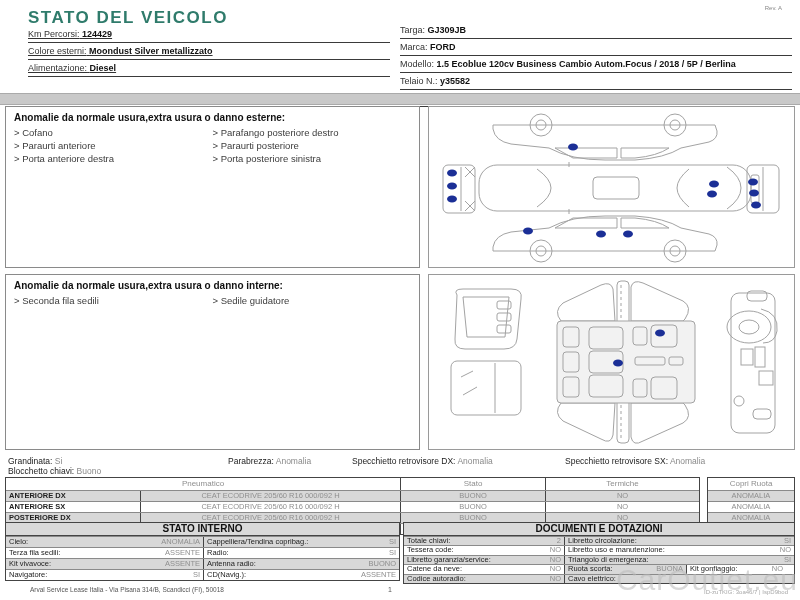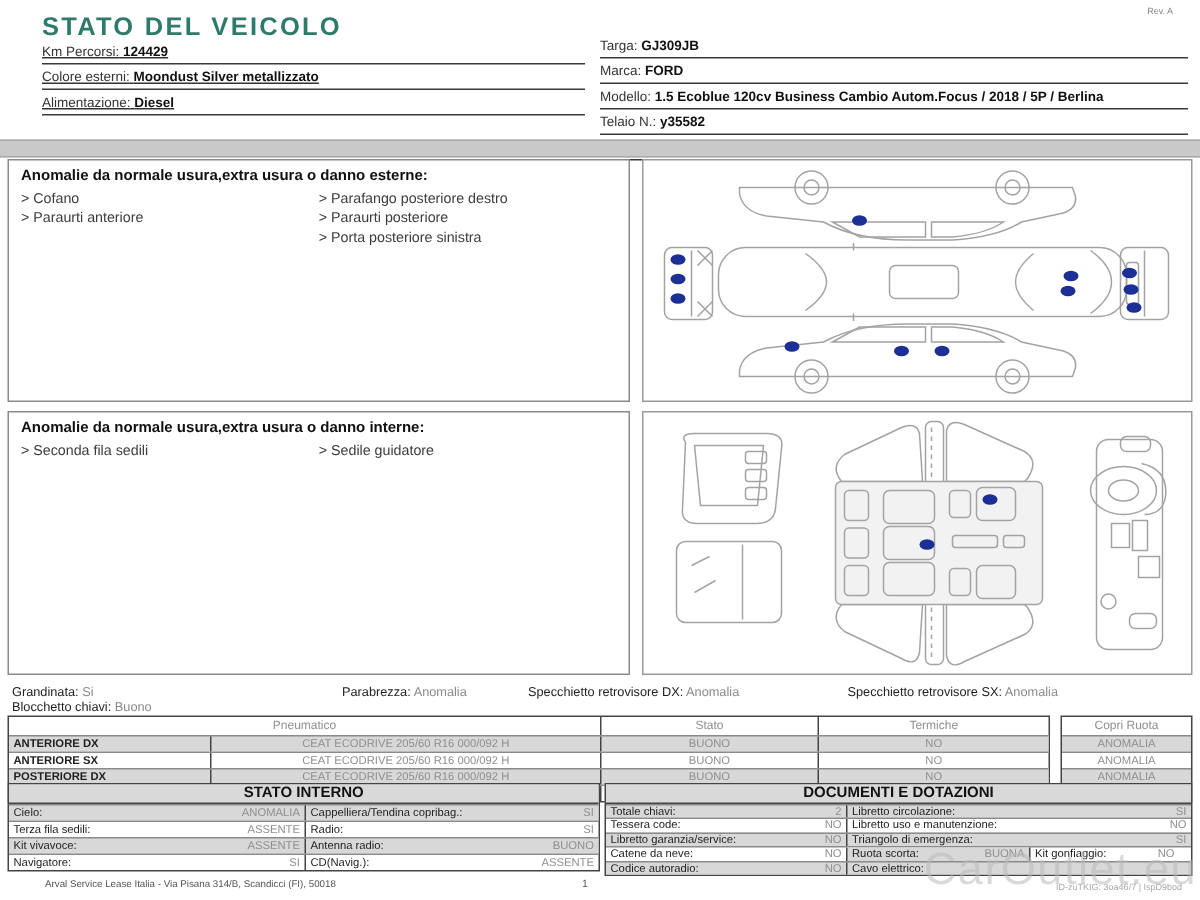--- a/index.html
+++ b/index.html
@@ -97,20 +97,21 @@
   </div>
 </div>
 
 <div class="abs band"></div>
 
 <div class="abs anbox" style="left:5px;top:106px;width:415px;height:162px;">
   <div class="antitle">Anomalie da normale usura,extra usura o danno esterne:</div>
   <div class="anlist" style="width:50%;">
     <div>&gt; Cofano</div>
     <div>&gt; Paraurti anteriore</div>
+    <div>&gt; Porta anteriore destra</div>
   </div><div class="anlist" style="width:49%;">
     <div>&gt; Parafango posteriore destro</div>
     <div>&gt; Paraurti posteriore</div>
     <div>&gt; Porta posteriore sinistra</div>
   </div>
 </div>
 
 <div class="abs diagbox" style="left:428px;top:106px;width:367px;height:162px;">
   <svg width="365" height="160" viewBox="0 0 365 160">
 

